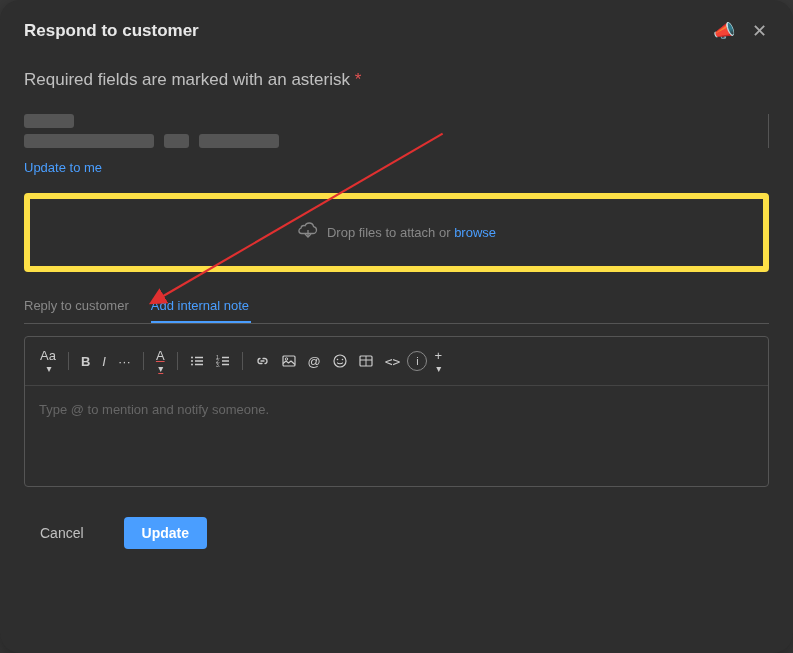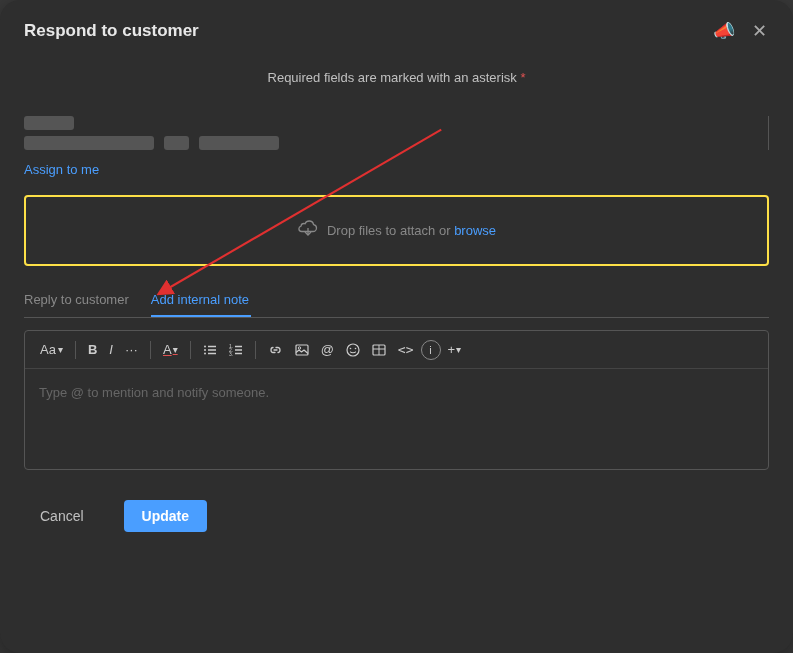--- a/index.html
+++ b/index.html
@@ -53,23 +53,22 @@
       display: flex;
       align-items: center;
     }
 
     .modal-body {
       padding: 12px 24px 16px 24px;
     }
 
     .required-note {
       color: #c0c0c0;
-      font-size: 13px;
-      margin-bottom: 31px;
-      text-align: center;
+      font-size: 17px;
+      margin-bottom: 24px;
     }
 
     .required-note .asterisk {
       color: #e05252;
     }
 
     
     .fields-section {
       margin-bottom: 10px;
       position: relative;
@@ -119,21 +118,21 @@
 
     .section-label {
       color: #e0e0e0;
       font-size: 13px;
       font-weight: 600;
       margin-bottom: 8px;
     }
 
     
     .attachment-zone {
-      border: 2px solid #fde047;
+      border: 6px solid #fde047;
       border-radius: 4px;
       padding: 22px;
       display: flex;
       align-items: center;
       justify-content: center;
       gap: 8px;
       margin-bottom: 20px;
       background: #2e2e2e;
     }
 
@@ -203,20 +202,21 @@
       background: none;
       border: none;
       cursor: pointer;
       color: #ccc;
       font-size: 13px;
       padding: 3px 5px;
       border-radius: 3px;
       display: flex;
       align-items: center;
       font-family: inherit;
+      flex-direction: column;
     }
 
     .toolbar-separator {
       width: 1px;
       height: 18px;
       background: #555;
       margin: 0 3px;
     }
 
     .toolbar-group {
@@ -321,21 +321,21 @@
           <div class="blurred-block blurred-block-sm"></div>
         </div>
         <div class="blurred-row">
           <div class="blurred-block blurred-block-wide"></div>
           <div class="blurred-block blurred-block-xs"></div>
           <div class="blurred-block blurred-block-md"></div>
         </div>
         <div class="vertical-line"></div>
       </div>
 
-      <a class="assign-link" href="#">Assign to me</a>
+      <a class="assign-link" href="#">Update to me</a>
 
       
       <div class="attachment-zone">
         <span class="drop-icon">
           <svg width="22" height="18" viewBox="0 0 22 18" fill="none" xmlns="http://www.w3.org/2000/svg">
             <path d="M16 12.5C17.933 12.5 19.5 10.933 19.5 9C19.5 7.24 18.23 5.78 16.56 5.54C16.18 3.52 14.37 2 12.2 2C10.3 2 8.66 3.17 7.97 4.82C7.64 4.61 7.25 4.5 6.83 4.5C5.37 4.5 4.17 5.62 4.03 7.06C2.78 7.36 1.9 8.49 1.9 9.75C1.9 11.27 3.14 12.5 4.67 12.5H16Z" stroke="#888" stroke-width="1.3" fill="none"></path>
             <line x1="11" y1="9" x2="11" y2="16" stroke="#888" stroke-width="1.3"></line>
             <polyline points="8,13 11,16 14,13" stroke="#888" stroke-width="1.3" fill="none"></polyline>
           </svg>
         </span>

